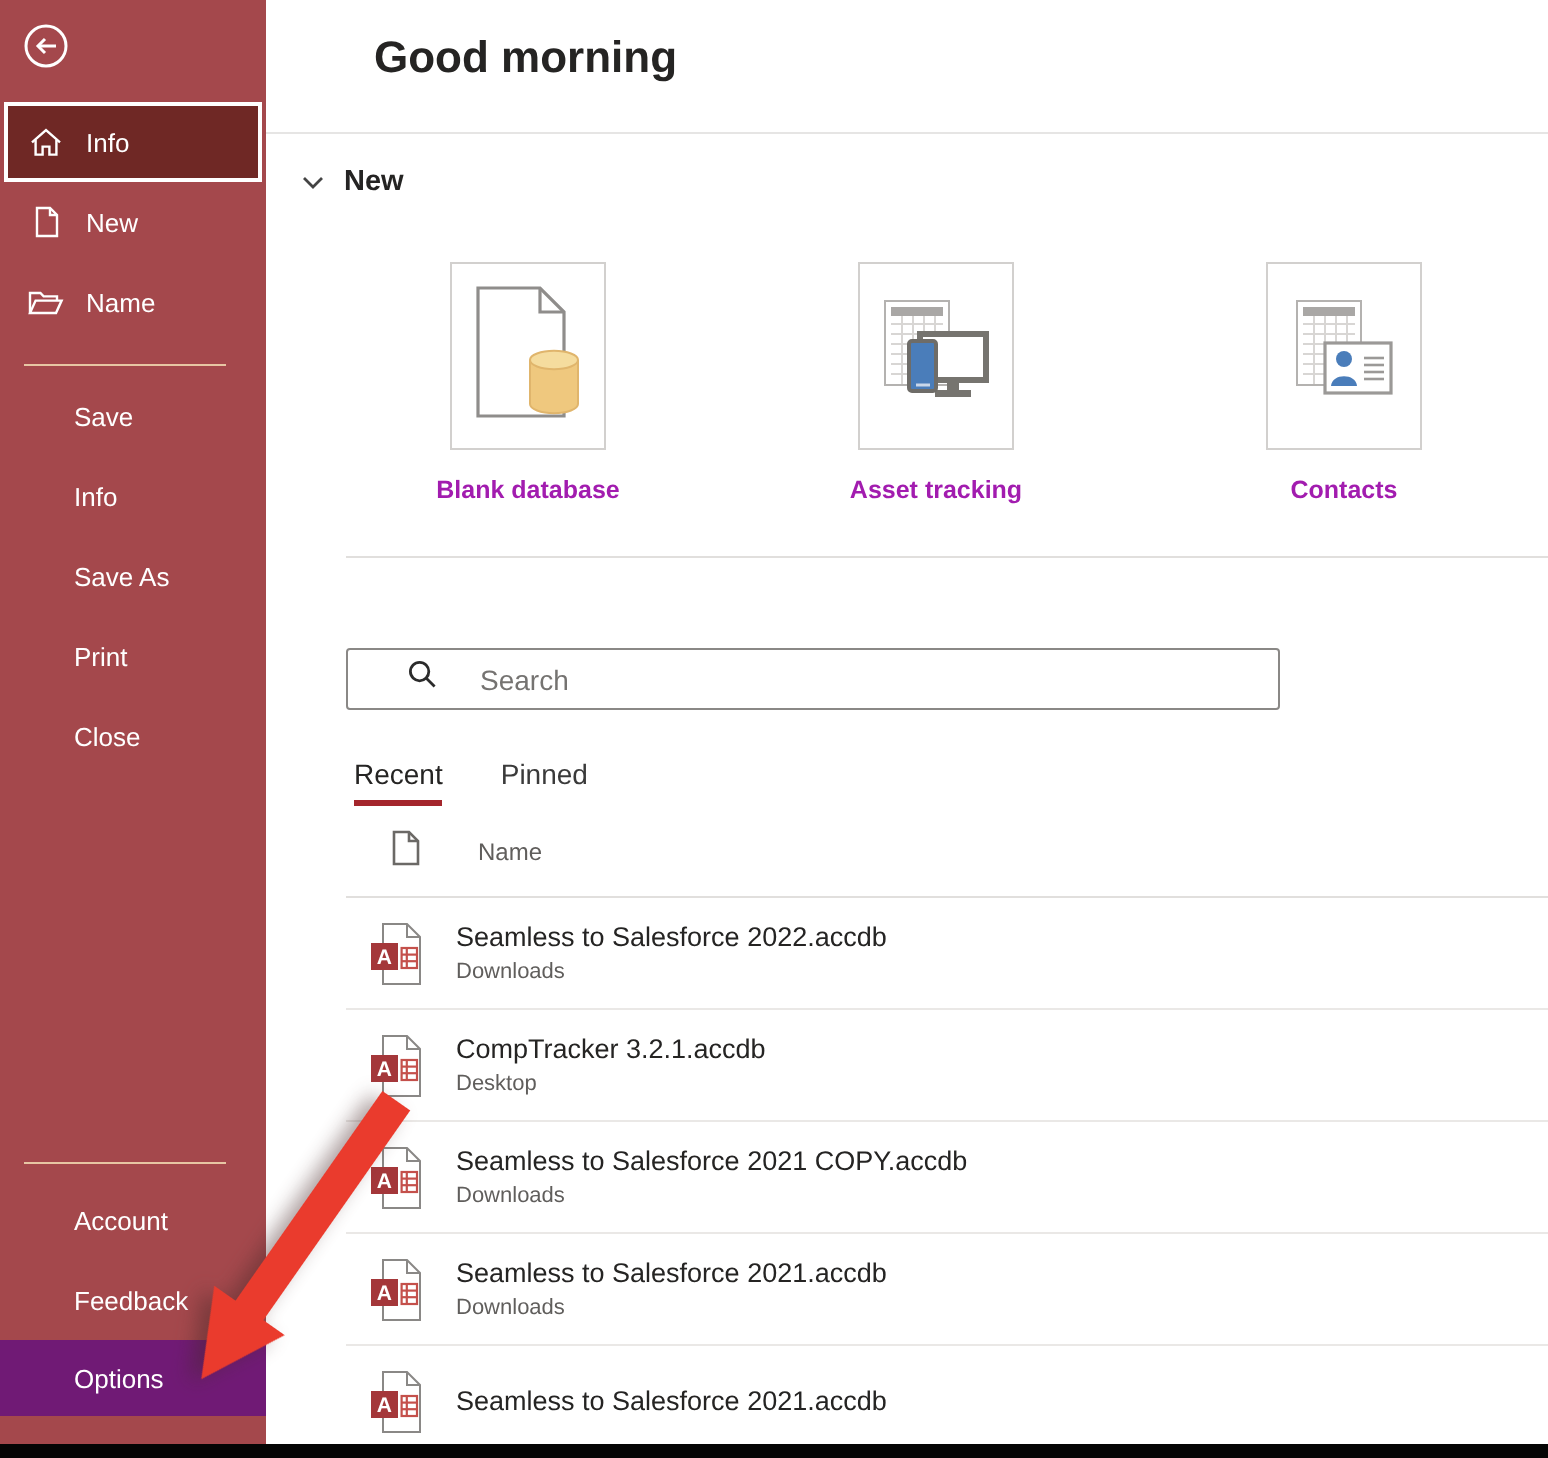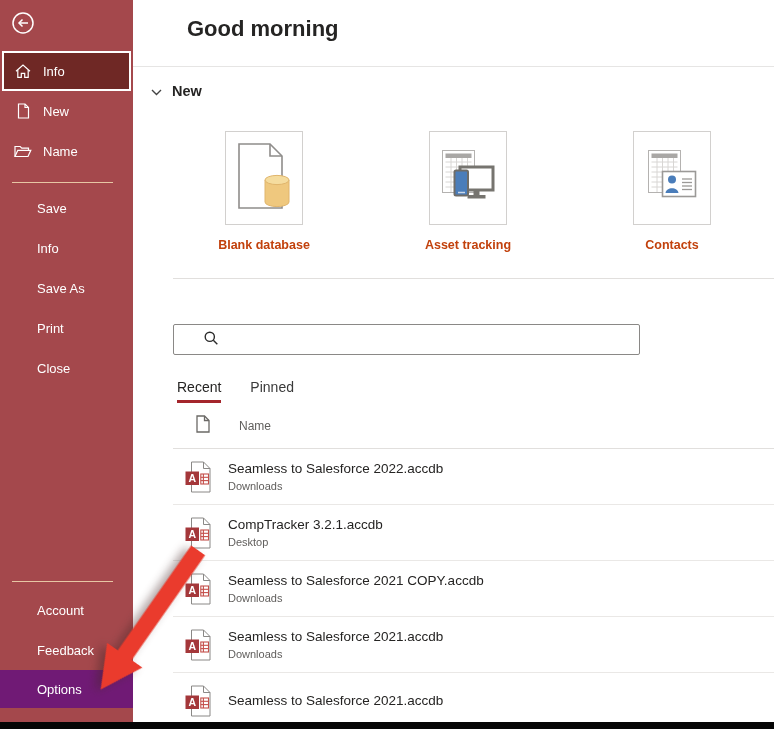--- a/index.html
+++ b/index.html
@@ -57,21 +57,21 @@
     margin-left: 18px; height: 19px; cursor: pointer;
   }
   .section-head .title { font-size: 14.5px; font-weight: 600; color: #252423; }
   .templates { display: flex; margin: 31px 0 0 92px; gap: 126px; }
   .template { width: 78px; display: flex; flex-direction: column; align-items: center; cursor: pointer; }
   .card {
     width: 78px; height: 94px; border: 1px solid #D2D0CE; background: #fff;
     display: flex; align-items: center; justify-content: center;
   }
   .tlabel {
-    margin-top: 13px; font-size: 12.5px; font-weight: 600; color: #c2410c;
+    margin-top: 13px; font-size: 12.5px; font-weight: 600; color: #a21caf;
     white-space: nowrap; text-align: center;
   }
   .hdiv { margin: 26px 0 0 40px; border-top: 1px solid #E1DFDD; }
   .searchbar {
     margin: 45px 0 0 40px; width: 467px; height: 31px;
     border: 1px solid #8A8886; border-radius: 2px;
     display: flex; align-items: center; padding-left: 29px; gap: 19px;
     background: #fff;
   }
   .searchbar input {
@@ -289,20 +289,21 @@
 
     <div class="hdiv"></div>
 
     <div class="searchbar">
       <span>
         <svg width="16" height="16" viewBox="0 0 16 16" fill="none" stroke="#2B2B2B" stroke-width="1.4">
           <circle cx="6.8" cy="6.8" r="4.6"></circle>
           <line x1="10.3" y1="10.3" x2="14.3" y2="14.3"></line>
         </svg>
       </span>
+      <input type="text" placeholder="Search" style="">
     </div>
 
     <div class="tabs">
       <div class="tab active">Recent</div>
       <div class="tab">Pinned</div>
     </div>
 
     <div class="list">
       <div class="list-header">
         <span>

